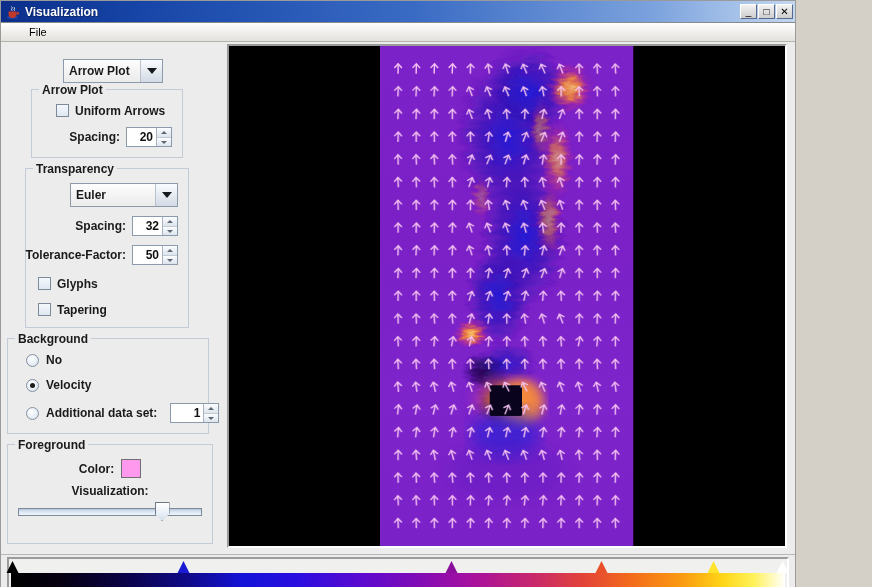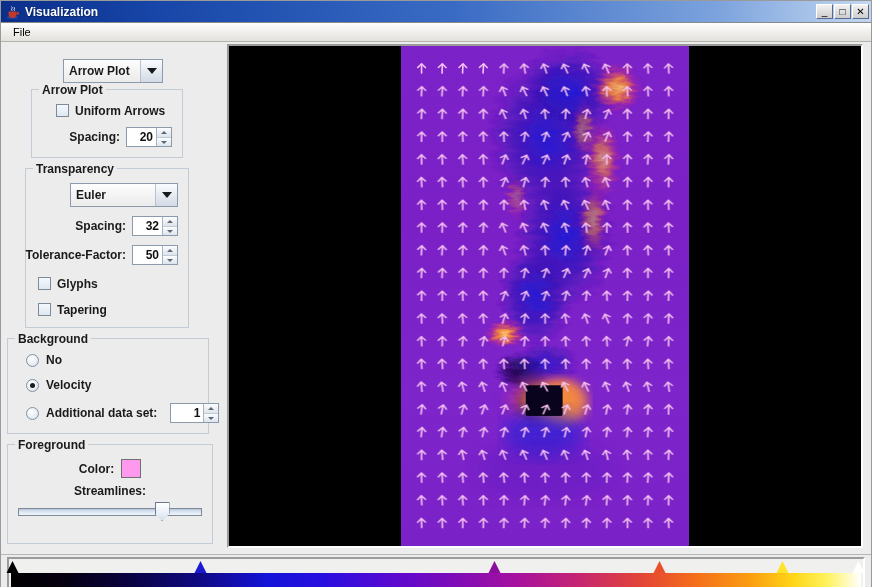--- a/index.html
+++ b/index.html
@@ -6,21 +6,21 @@
   html, body {
     margin: 0; padding: 0;
     width: 872px; height: 587px;
     overflow: hidden;
     font-family: "Liberation Sans", sans-serif;
     background: #d4d0c8;
   }
 
   #app {
     position: relative;
-    width: 872px; height: 587px;
+    width: 796px; height: 587px;
     background: #eceae4;
     border: 1px solid #9a9a9a;
     display: flex; flex-direction: column;
   }
 
   
   #titlebar {
     height: 22px;
     flex: 0 0 22px;
     background: linear-gradient(to right, #0b2e8a 0%, #1746a8 18%, #3a6bc4 52%, #7ba2dd 82%, #c2d7f0 100%);
@@ -42,21 +42,21 @@
     display: flex; align-items: center; justify-content: center;
     font-size: 10px; color: #000; line-height: 1;
     font-family: "Liberation Sans", sans-serif;
   }
 
   
   #menubar {
     height: 19px; flex: 0 0 19px;
     background: linear-gradient(to bottom,#ffffff 0%,#f2f1ee 45%,#e3e1dc 100%);
     border-bottom: 1px solid #b5b3ad;
-    display: flex; align-items: center; padding-left: 6px;
+    display: flex; align-items: center; padding-left: 22px;
   }
   .menu-item { font-size: 11px; color: #000; padding: 1px 6px; }
 
   
   #body { flex: 1 1 auto; display: flex; position: relative; background: #ececec; }
 
   
   #leftpanel {
     width: 224px; flex: 0 0 224px;
     background: #ececec;
@@ -375,21 +375,21 @@
 
       <div class="group" id="grp-foreground">
         <div class="group-title">Foreground</div>
 
         <div class="row" style="justify-content:center;margin-bottom:6px">
           <div class="lbl">Color:</div>
           <div class="color-swatch" id="fg-swatch" style="background: rgb(255, 153, 238);"></div>
         </div>
 
         <div class="row" style="justify-content:center;margin-bottom:2px">
-          <div class="lbl">Streamlines:</div>
+          <div class="lbl">Visualization:</div>
         </div>
 
         <div class="slider-track-wrap">
           <div class="slider-track"></div>
           <div class="slider-thumb" id="fg-thumb" style="left: calc(78% - 7px);"></div>
         </div>
       </div>
     </div>
 
     <div id="vizouter">

